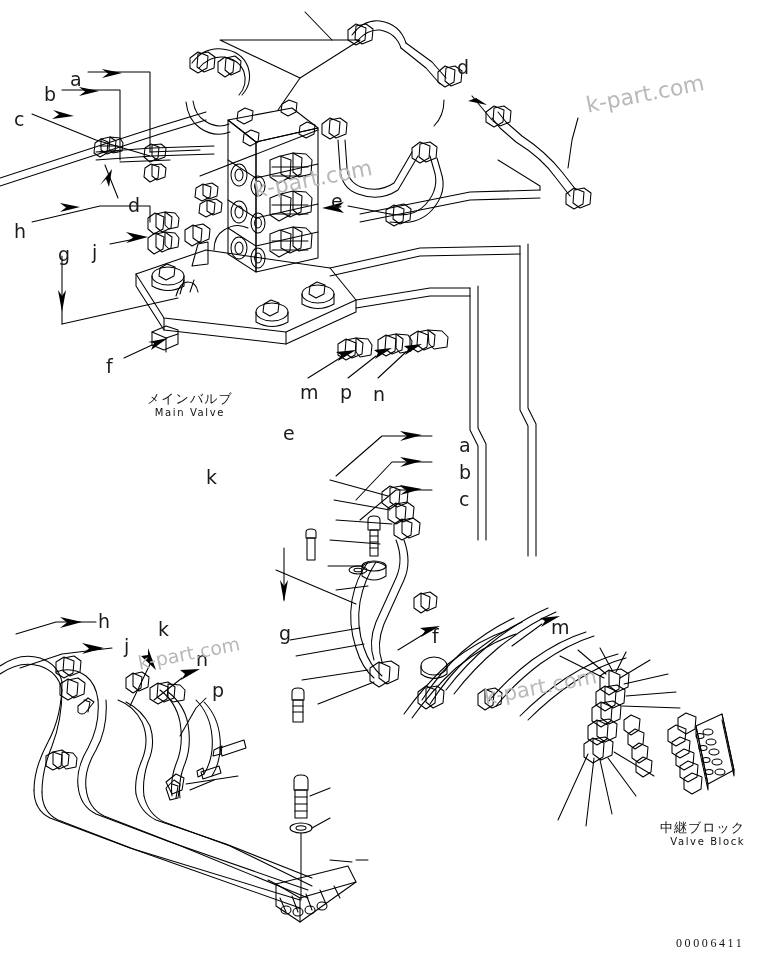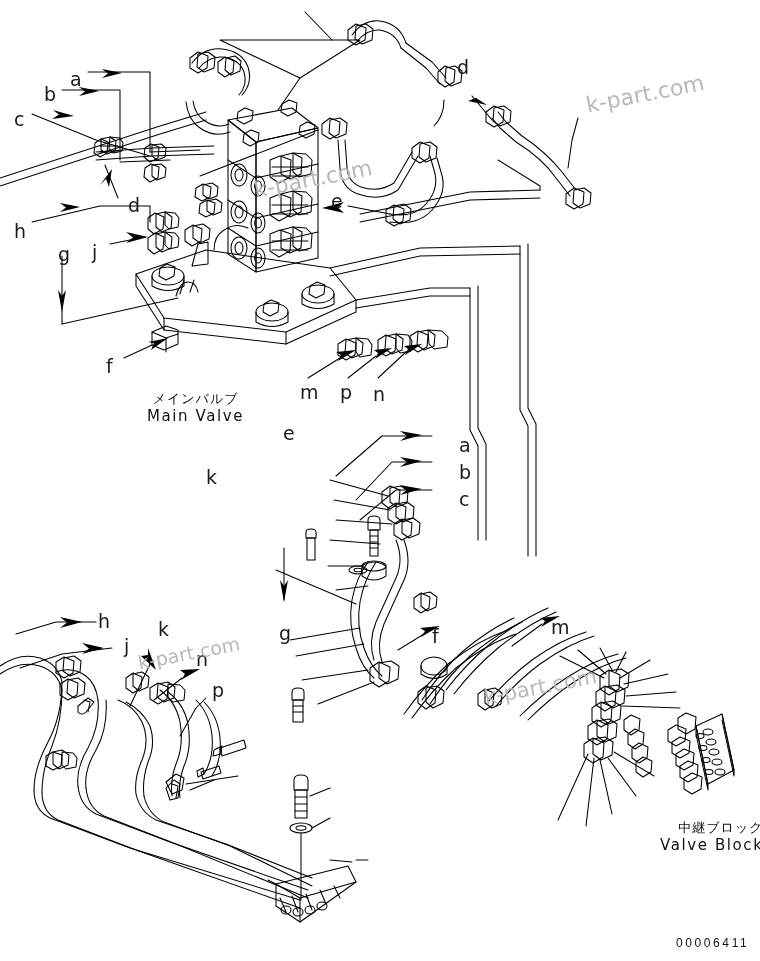--- a/index.html
+++ b/index.html
@@ -24,24 +24,24 @@
     position:absolute;
     font-family:"DejaVu Sans",sans-serif;
     font-size:12.5px;
     color:#111;
     line-height:1.22;
     white-space:nowrap;
     letter-spacing:0.6px;
     text-align:center;
   }
   .cap .jp{font-size:13px;letter-spacing:1px;display:block;}
-  .cap .en{font-size:15px;letter-spacing:1.6px;display:block;}
+  .cap .en{font-size:10px;letter-spacing:1.6px;display:block;}
   .partno{
     position:absolute;
-    font-family:Liberation Sans, sans-serif;
+    font-family:Liberation Serif, serif;
     font-size:12px;
     letter-spacing:2.6px;
     color:#111;
     white-space:nowrap;
   }
   .wm{
     position:absolute;
     font-family:"DejaVu Sans",sans-serif;
     color:#b9b9b9;
     white-space:nowrap;

